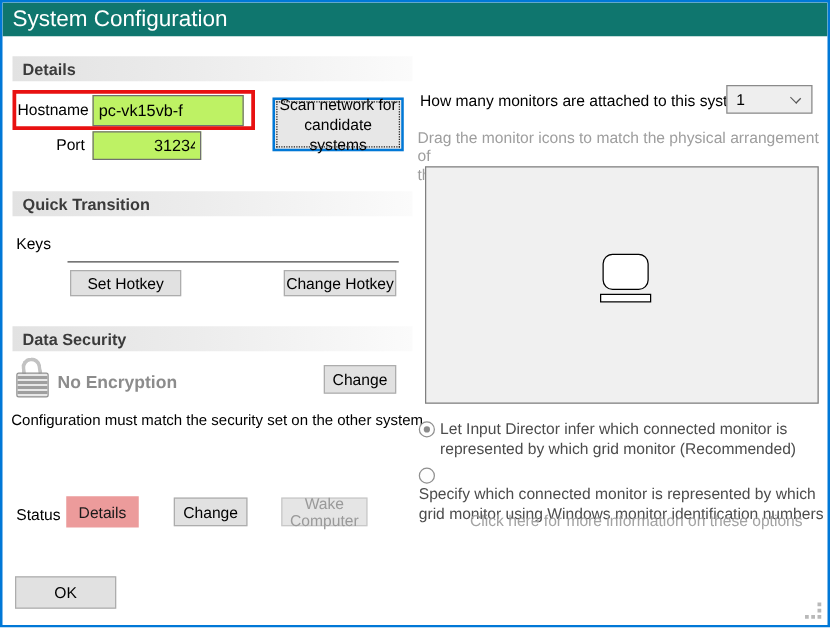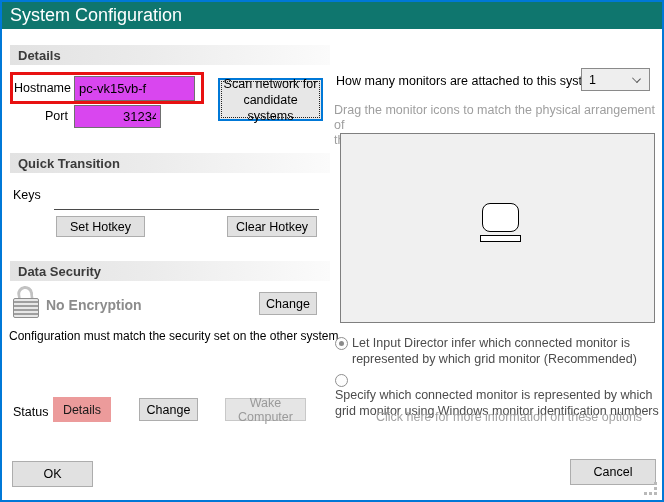--- a/index.html
+++ b/index.html
@@ -19,21 +19,21 @@
   .sec-header {
     position:absolute; height:20px; padding:3px 0 0 8px;
     background:linear-gradient(90deg,#e2e2e2 0%,#ececec 45%,#fbfbfb 100%);
     font-size:13px; font-weight:bold; color:#3b3b3b;
   }
 
   .lbl { position:absolute; font-size:12.5px; color:#000; white-space:nowrap; }
   .gray-txt { color:#9e9e9e; }
 
   .inp {
-    position:absolute; background:#d946ef; border:1px solid #707070;
+    position:absolute; background:#bef264; border:1px solid #707070;
     font-family:"Liberation Sans", sans-serif; font-size:13px; color:#000;
     padding:2px 4px; outline:none;
   }
 
   .btn {
     position:absolute; background:#e1e1e1; border:1px solid #adadad;
     font-family:"Liberation Sans", sans-serif; font-size:12.5px; color:#000;
     display:flex; align-items:center; justify-content:center; text-align:center;
     padding:0; cursor:default;
   }
@@ -142,40 +142,40 @@
   <input class="inp" style="left: 72px; top: 103px; width: 87px; height: 23px; padding-left: 48px;" value="31234">
 
   <div class="sec-header" style="left:8px; top:151px; width:320px;">
     <span>Quick Transition</span>
   </div>
 
   <div class="lbl" style="left:11px; top:186px;">Keys</div>
   <input class="keys-line" style="left: 52px; top: 189px; width: 265px; height: 19px;" value="">
 
   <button class="btn" style="left:54px; top:214px; width:89px; height:21px;">Set Hotkey</button>
-  <button class="btn" style="left:225px; top:214px; width:90px; height:21px;">Clear Hotkey</button>
+  <button class="btn" style="left:225px; top:214px; width:90px; height:21px;">Change Hotkey</button>
 
   <div class="sec-header" style="left:8px; top:259px; width:320px;">
     <span>Data Security</span>
   </div>
 
   <div class="lock" style="left:11px; top:284px;">
     <span class="lock-shackle"></span>
     <span class="lock-body"></span>
   </div>
   <div class="no-enc" style="left:44px; top:295px;">No Encryption</div>
   <button class="btn" style="left:257px; top:290px; width:58px; height:23px;">Change</button>
 
   <div class="lbl" style="left:7px; top:327px; font-size:12px;">Configuration must match the security set on the other system</div>
 
 
   <div class="lbl" style="left:11px; top:403px;">Status</div>
   <div class="status-badge" style="left:51px; top:395px; width:58px; height:25px;">Details</div>
   <button class="btn" style="left:137px; top:396px; width:59px; height:23px;">Change</button>
-  <button class="btn btn-disabled" style="left:223px; top:396px; width:81px; height:23px;" disabled="">Wake Computer</button>
+  <button class="btn btn-disabled" style="left:223px; top:396px; width:69px; height:23px;" disabled="">Wake Computer</button>
 
   <button class="btn" style="left:10px; top:459px; width:81px; height:26px;">OK</button>
 
 
   <div class="lbl" style="left:334px; top:72px;">How many monitors are attached to this system</div>
   <div class="dropdown" style="left:579px; top:66px; width:69px; height:23px;">
     <span>1</span>
     <span class="chev"></span>
   </div>
 
@@ -202,21 +202,20 @@
   <div class="radio-row" style="left:333px; top:370px;flex-direction:column;">
     <span class="radio-circle"></span>
     <span class="radio-text">
       <span>Specify which connected monitor is represented by which</span><br>
       <span>grid monitor using Windows monitor identification numbers</span>
     </span>
   </div>
 
   <div class="lbl" style="left:374px; top:408px; color:#a2a2a2;">Click here for more information on these options</div>
 
-  <button class="btn" style="left:568px; top:457px; width:86px; height:26px;">Cancel</button>
 
   <div class="resize-grip">
     <i style="right:0; bottom:0;"></i>
     <i style="right:0; bottom:5px;"></i>
     <i style="right:5px; bottom:0;"></i>
     <i style="right:0; bottom:10px;"></i>
     <i style="right:10px; bottom:0;"></i>
   </div>
 
 </div>

